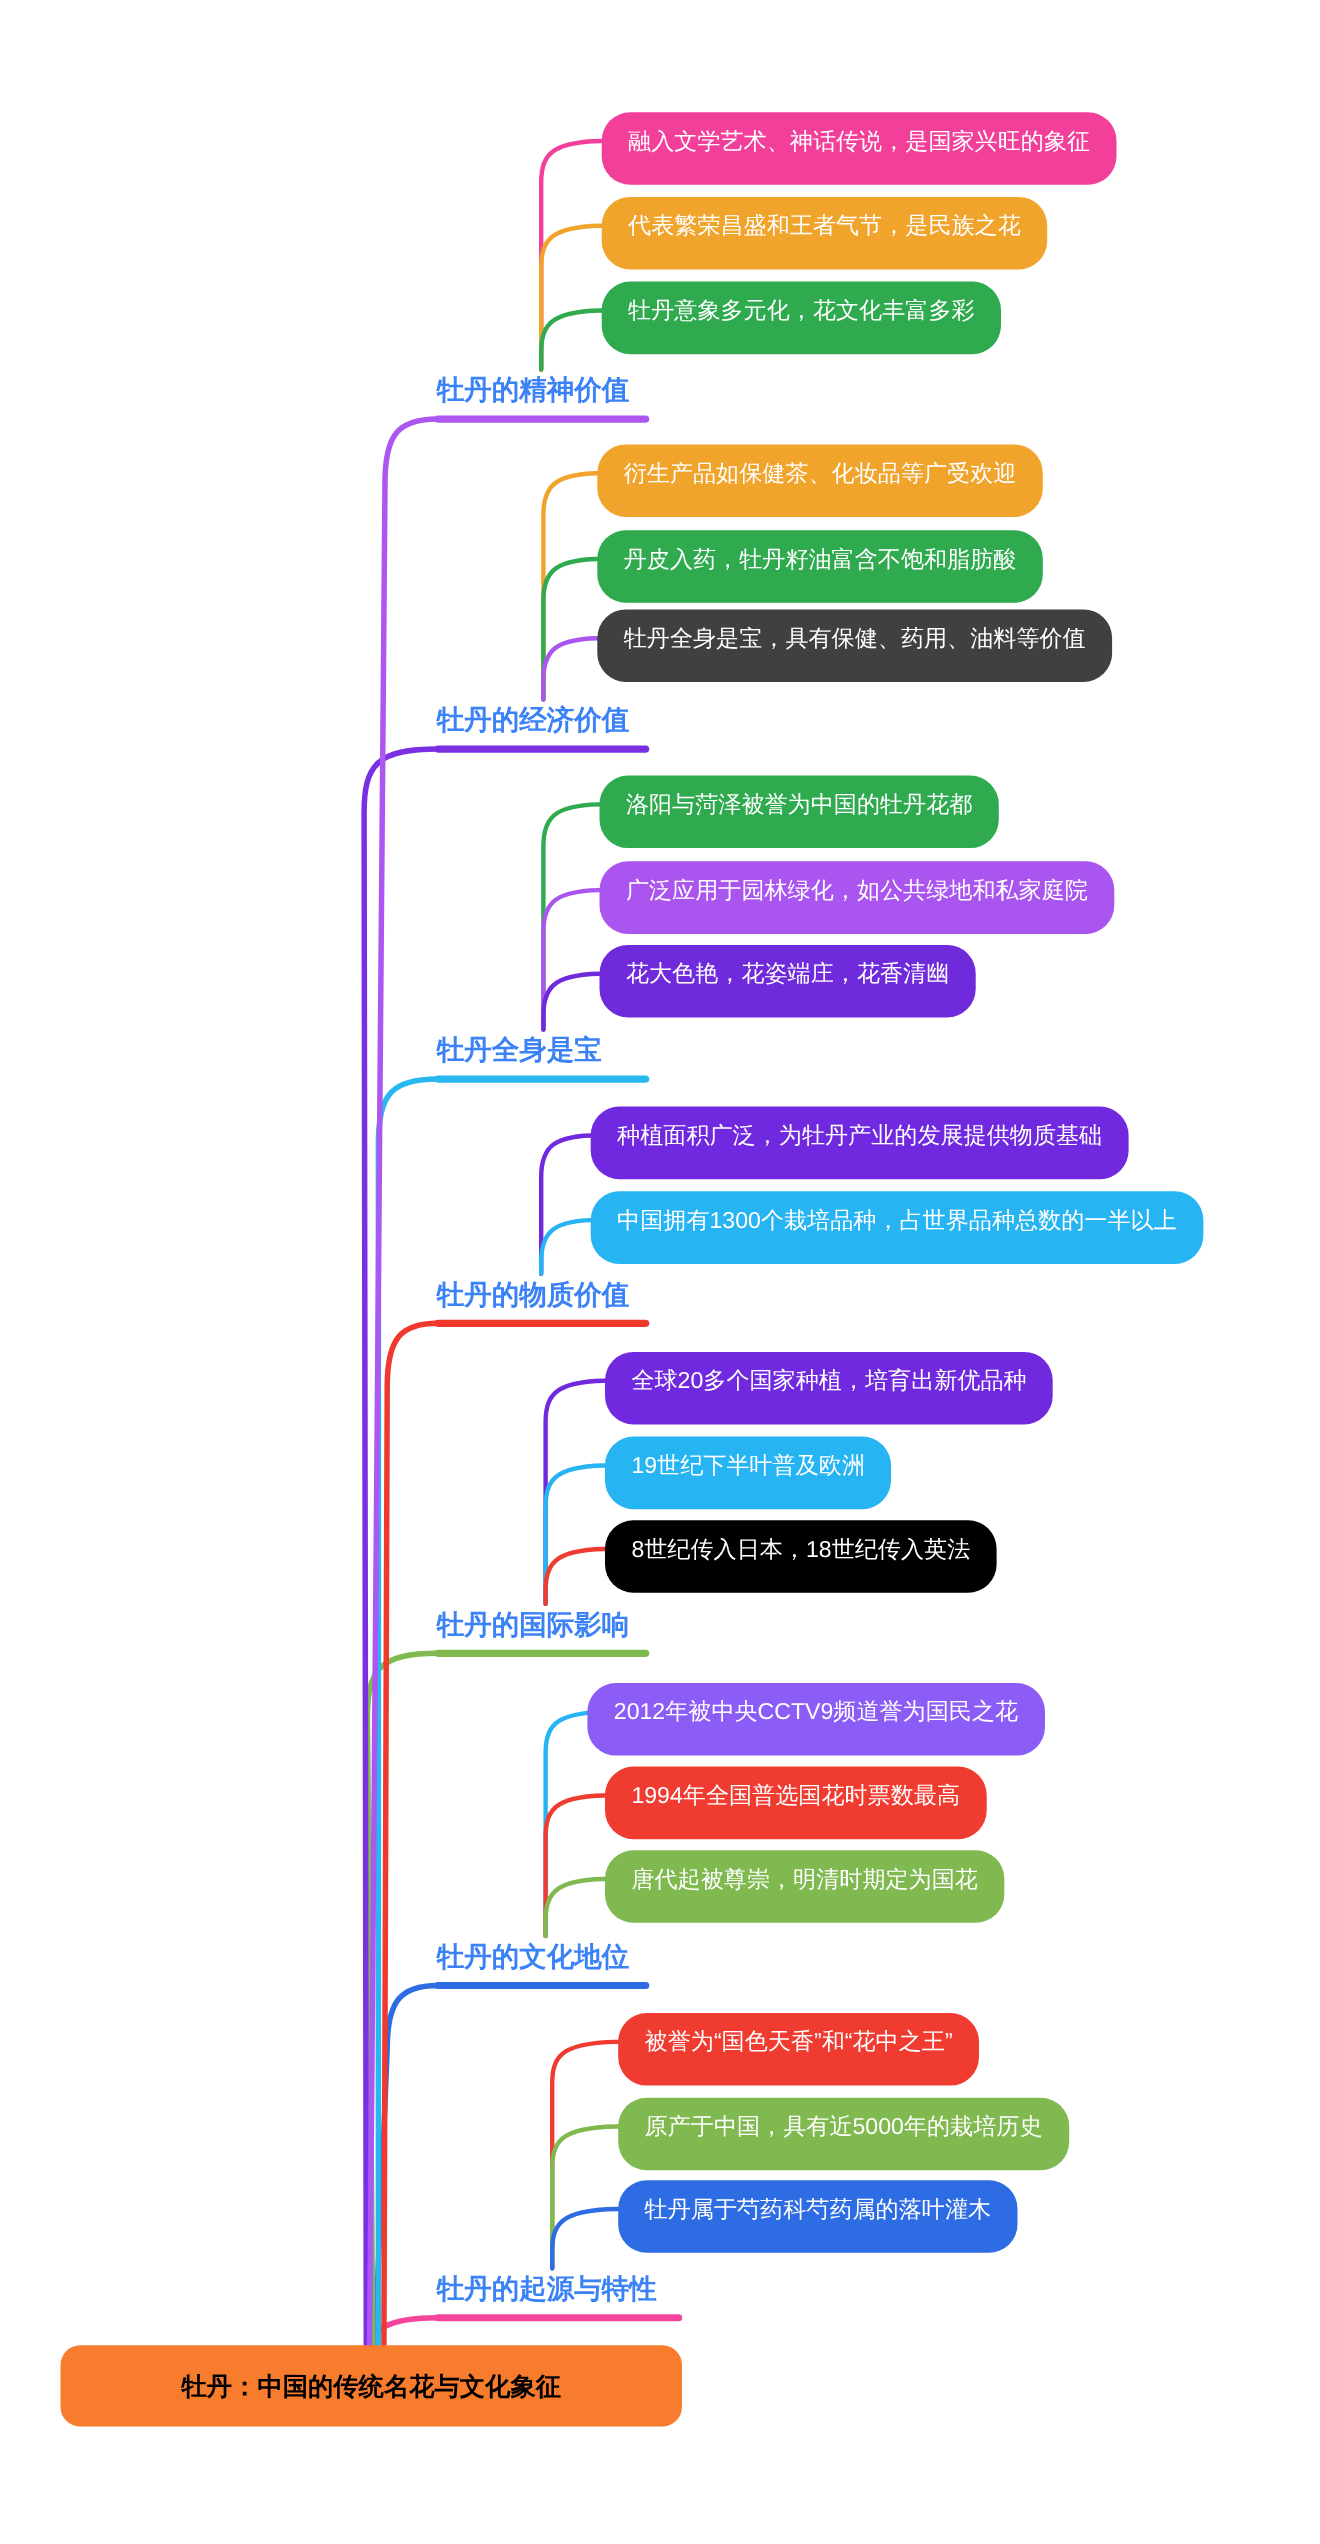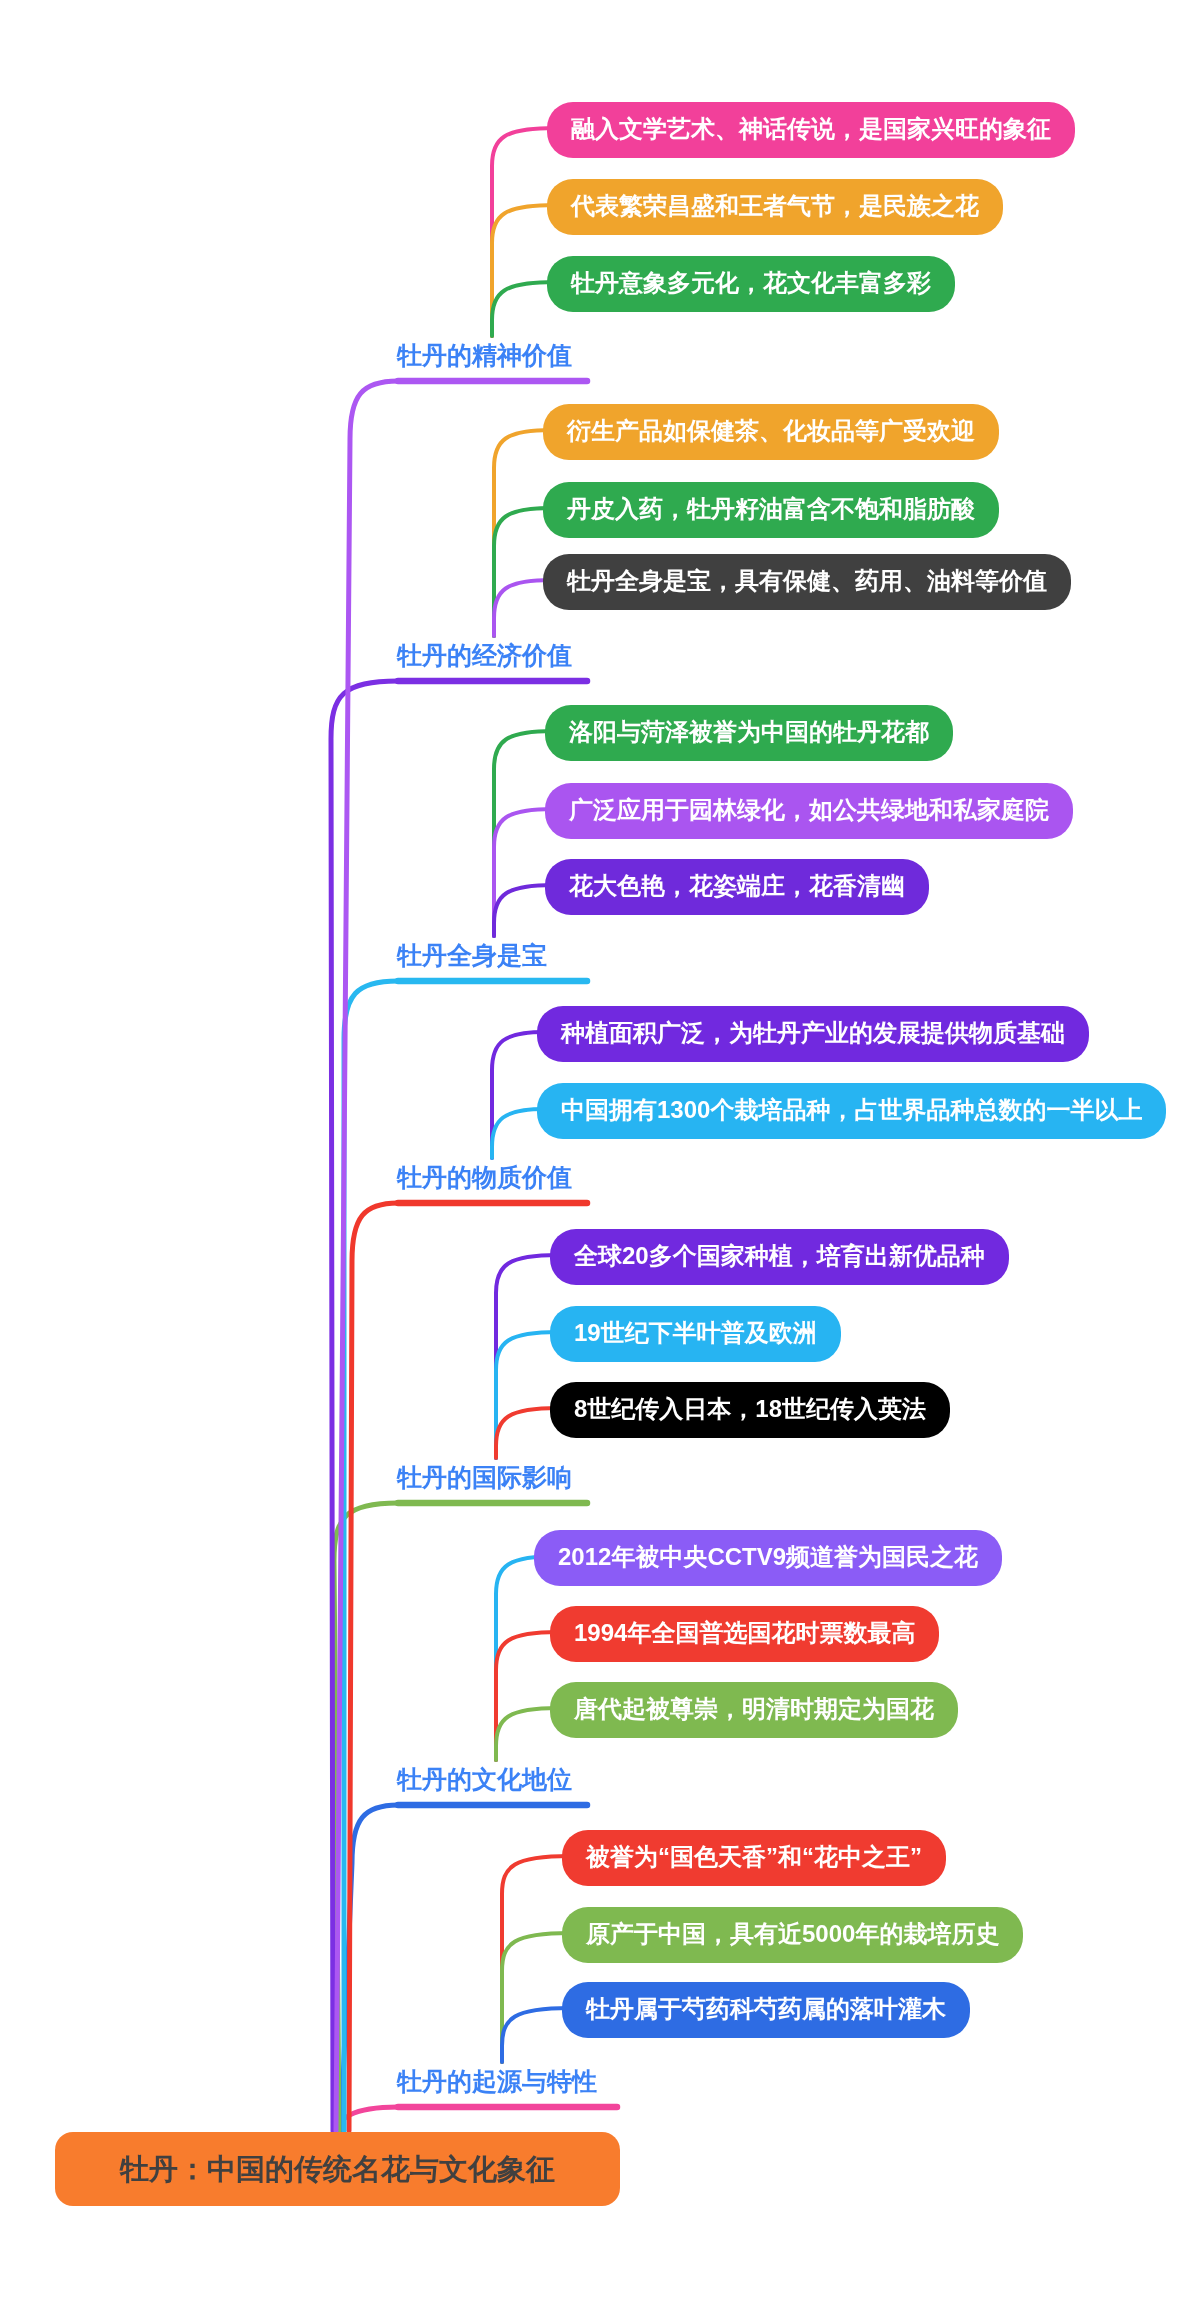--- a/index.html
+++ b/index.html
@@ -6,27 +6,27 @@
   .canvas{
     position:relative;width:1200px;height:2313px;background:#ffffff;
     font-family:"Liberation Sans","DejaVu Sans",sans-serif;overflow:hidden;
   }
   .connector-layer{position:absolute;left:0;top:0;width:1200px;height:2313px;}
   .branch-label{
     position:absolute;font-size:25px;font-weight:bold;color:#3b82f6;
     white-space:nowrap;line-height:34px;cursor:pointer;
   }
   .child-node{
-    position:absolute;height:56px;line-height:53px;border-radius:26px;
-    padding:0 24px;color:#ffffff;font-size:24px;font-weight:bold;
+    position:absolute;height:66px;line-height:53px;border-radius:26px;
+    padding:0 24px;color:#ffffff;font-size:21px;font-weight:normal;
     white-space:nowrap;cursor:pointer;
   }
   .root-node{
     position:absolute;left:55px;top:2132px;width:565px;height:74px;
-    line-height:74px;border-radius:18px;color:#404040;font-size:29px;
+    line-height:74px;border-radius:18px;color:#000000;font-size:23px;
     font-weight:bold;text-align:center;white-space:nowrap;cursor:pointer;
   }
 </style>
 </head>
 <body>
 
 <div class="canvas">
   <svg class="connector-layer" viewBox="0 0 1200 2313" xmlns="http://www.w3.org/2000/svg">
       <path fill="none" stroke="#F2459B" stroke-width="5" stroke-linecap="round" d="M 338 2131 C 338 2120 350 2107 398 2107"></path>
       <path fill="none" stroke="#F2459B" stroke-width="6.5" stroke-linecap="round" d="M 398 2107 L 617 2107"></path>

